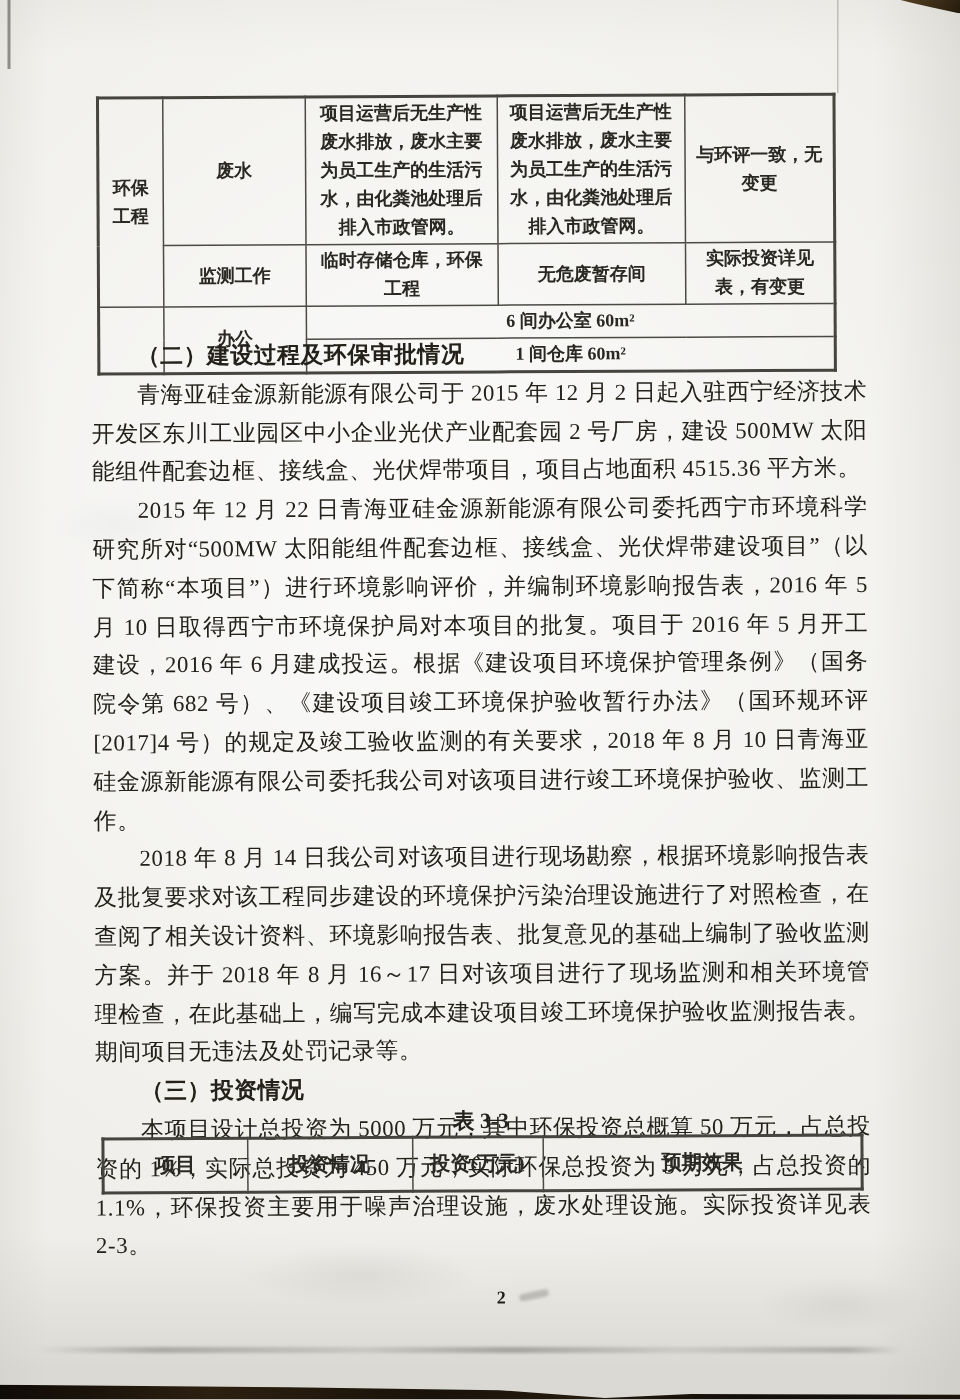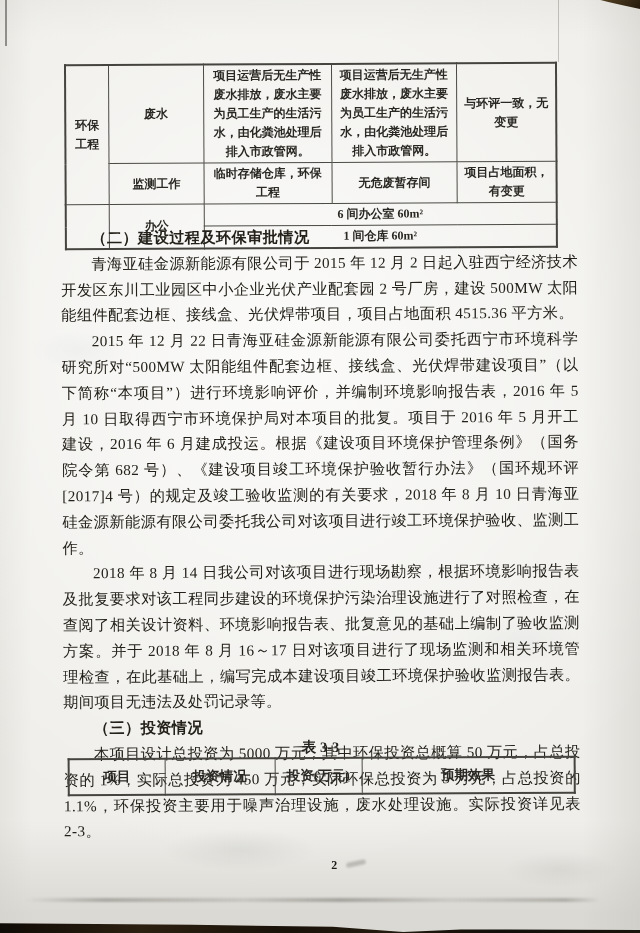--- a/index.html
+++ b/index.html
@@ -122,21 +122,21 @@
         <td rowspan="2">环保工程</td>
         <td>废水</td>
         <td class="desc">项目运营后无生产性废水排放，废水主要为员工生产的生活污水，由化粪池处理后排入市政管网。</td>
         <td class="desc">项目运营后无生产性废水排放，废水主要为员工生产的生活污水，由化粪池处理后排入市政管网。</td>
         <td>与环评一致，无变更</td>
       </tr>
       <tr style="height:36px">
         <td>监测工作</td>
         <td>临时存储仓库，环保工程</td>
         <td>无危废暂存间</td>
-        <td>项目占地面积，有变更</td>
+        <td>实际投资详见表，有变更</td>
       </tr>
       <tr style="height:18px">
         <td rowspan="2"></td>
         <td rowspan="2">办公</td>
         <td colspan="3">6 间办公室 60m²</td>
       </tr>
       <tr style="height:18px">
         <td colspan="3">1 间仓库 60m²</td>
       </tr>
     </tbody>

